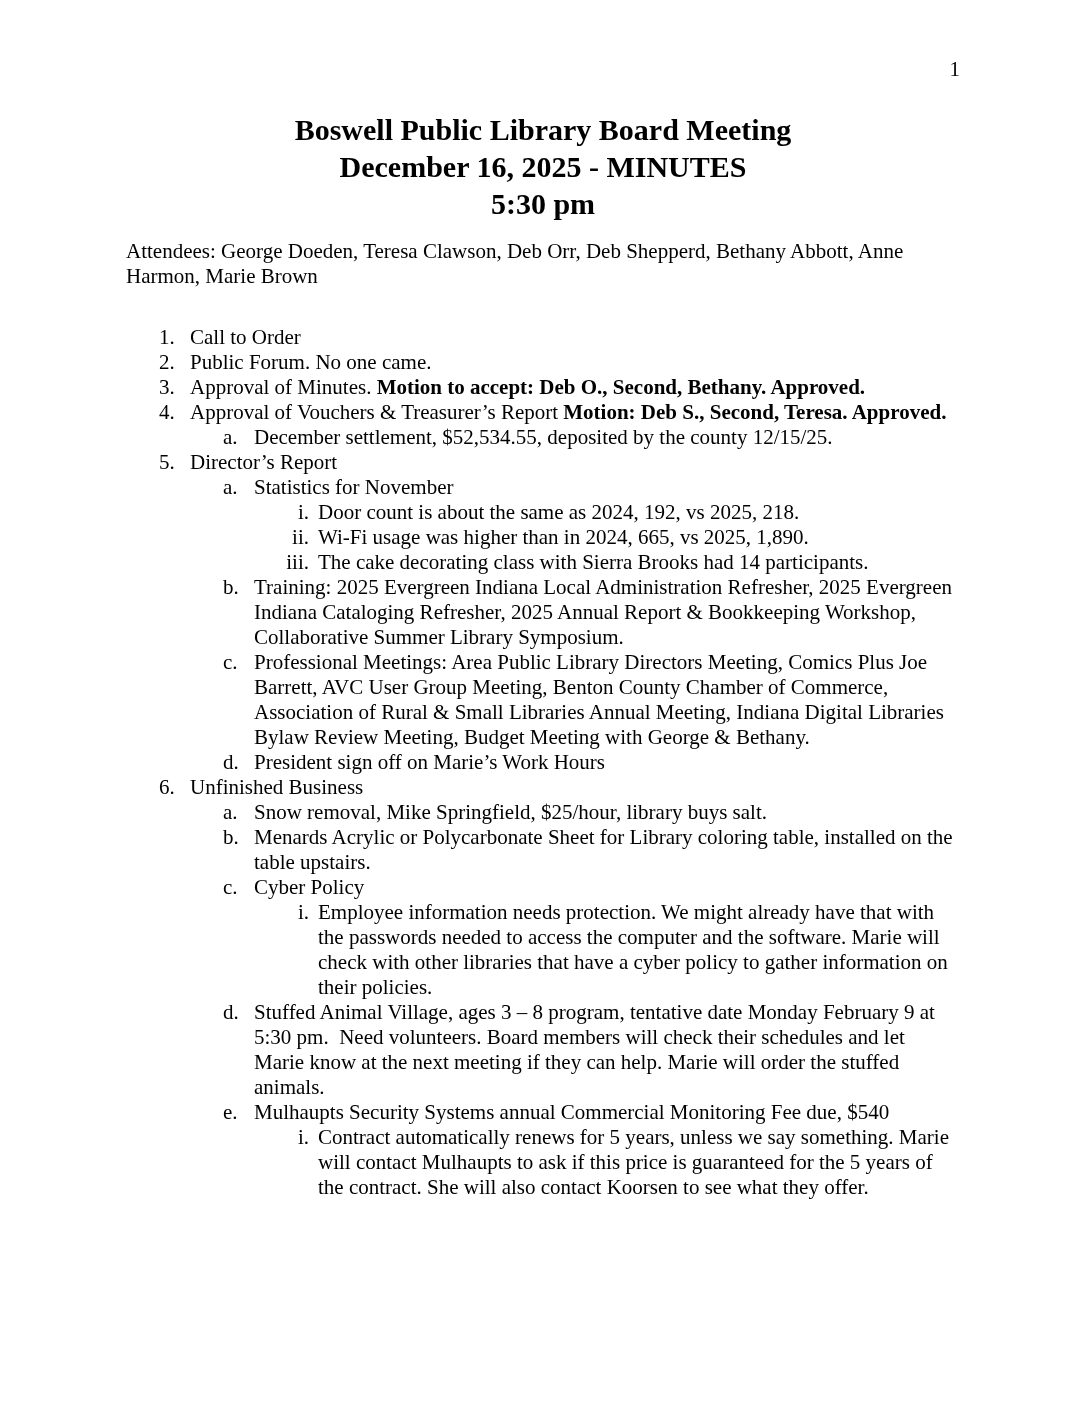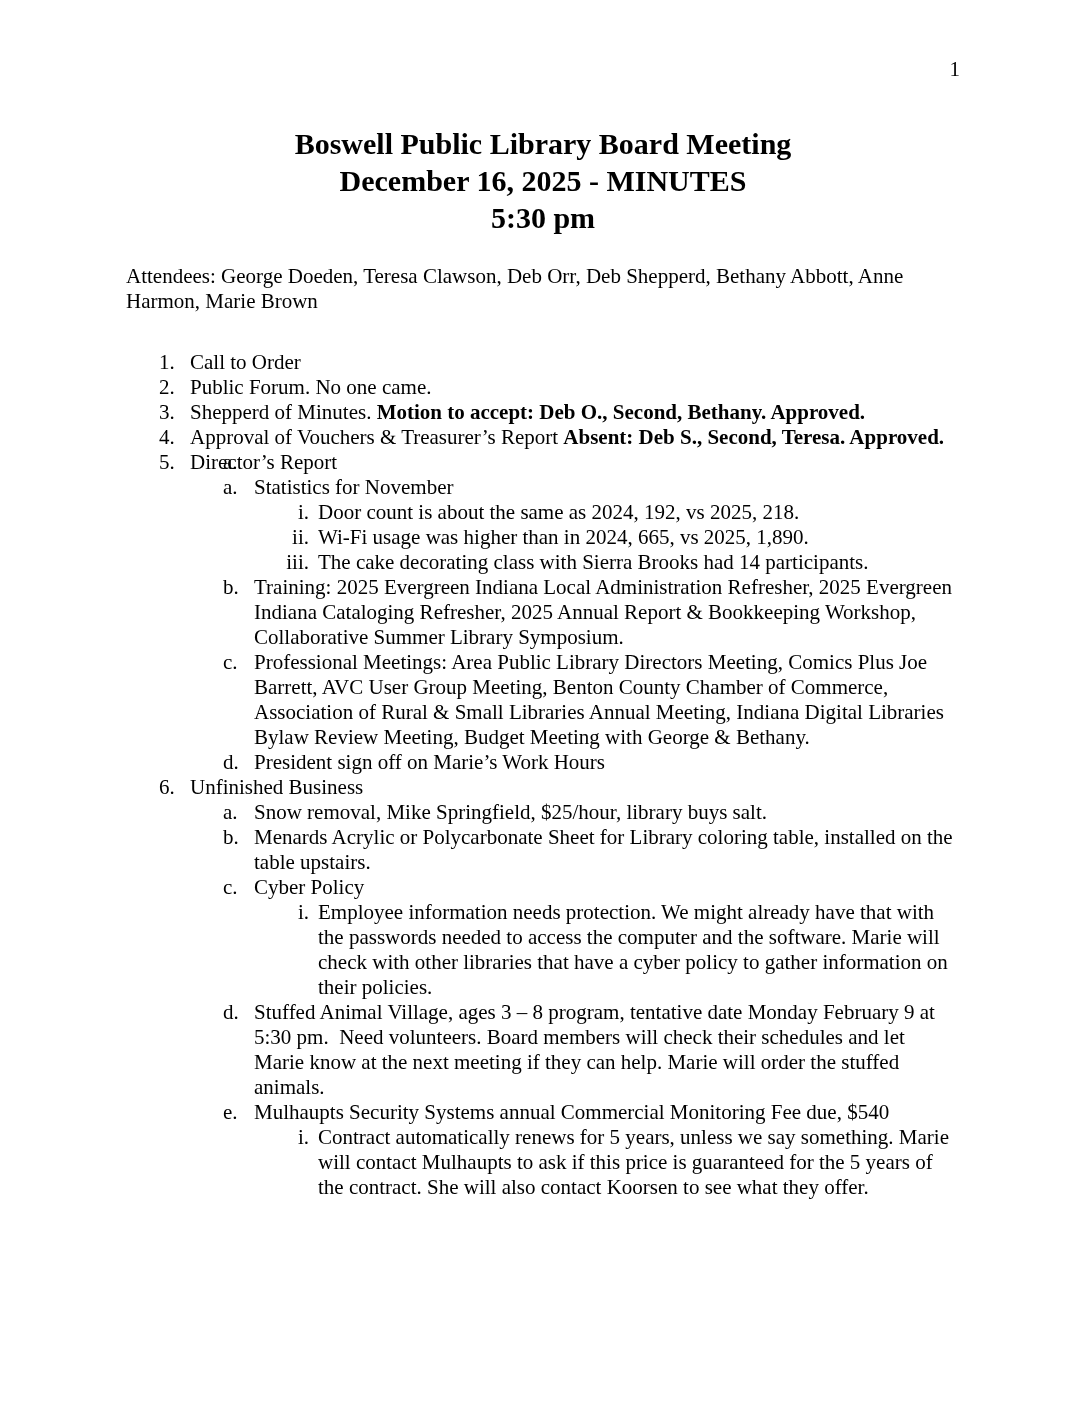--- a/index.html
+++ b/index.html
@@ -19,28 +19,28 @@
     line-height: 25px;
     box-sizing: border-box;
     padding: 57px 128px 0 126px;
     overflow: hidden;
   }
   .page-number {
     text-align: right;
     line-height: 25px;
   }
   .doc-title {
-    margin-top: 43px;
+    margin-top: 29px;
     text-align: center;
     font-weight: bold;
     font-size: 30px;
     line-height: 37px;
   }
   .attendance {
-    margin-top: 28px;
+    margin-top: 17px;
   }
   .attendance div {
     white-space: pre-wrap;
   }
   .minutes-list {
     margin-top: 36px;
   }
   .li {
     position: relative;
     white-space: pre-wrap;
@@ -72,23 +72,23 @@
     <div>5:30 pm</div>
   </div>
 
   <div class="attendance">
     <div>Attendees: George Doeden, Teresa Clawson, Deb Orr, Deb Shepperd, Bethany Abbott, Anne Harmon, Marie Brown</div>
   </div>
 
   <div class="minutes-list">
       <div class="li lvl1"><span class="marker">1.</span><span class="text"><span>Call to Order</span></span></div>
       <div class="li lvl1"><span class="marker">2.</span><span class="text"><span>Public Forum. No one came.</span></span></div>
-      <div class="li lvl1"><span class="marker">3.</span><span class="text"><span>Shepperd of Minutes. </span><b>Motion to accept: Deb O., Second, Bethany. Approved.</b></span></div>
-      <div class="li lvl1"><span class="marker">4.</span><span class="text"><span>Approval of Vouchers &amp; Treasurer’s Report </span><b>Absent: Deb S., Second, Teresa. Approved.</b></span></div>
-      <div class="li lvl2"><span class="marker">a.</span></div>
+      <div class="li lvl1"><span class="marker">3.</span><span class="text"><span>Approval of Minutes. </span><b>Motion to accept: Deb O., Second, Bethany. Approved.</b></span></div>
+      <div class="li lvl1"><span class="marker">4.</span><span class="text"><span>Approval of Vouchers &amp; Treasurer’s Report </span><b>Motion: Deb S., Second, Teresa. Approved.</b></span></div>
+      <div class="li lvl2"><span class="marker">a.</span><span class="text"><span>December settlement, $52,534.55, deposited by the county 12/15/25.</span></span></div>
       <div class="li lvl1"><span class="marker">5.</span><span class="text"><span>Director’s Report</span></span></div>
       <div class="li lvl2"><span class="marker">a.</span><span class="text"><span>Statistics for November</span></span></div>
       <div class="li lvl3"><span class="marker">i.</span><span class="text"><span>Door count is about the same as 2024, 192, vs 2025, 218.</span></span></div>
       <div class="li lvl3"><span class="marker">ii.</span><span class="text"><span>Wi-Fi usage was higher than in 2024, 665, vs 2025, 1,890.</span></span></div>
       <div class="li lvl3"><span class="marker">iii.</span><span class="text"><span>The cake decorating class with Sierra Brooks had 14 participants.</span></span></div>
       <div class="li lvl2"><span class="marker">b.</span><span class="text"><span>Training: 2025 Evergreen Indiana Local Administration Refresher, 2025 Evergreen Indiana Cataloging Refresher, 2025 Annual Report &amp; Bookkeeping Workshop, Collaborative Summer Library Symposium.</span></span></div>
       <div class="li lvl2"><span class="marker">c.</span><span class="text"><span>Professional Meetings: Area Public Library Directors Meeting, Comics Plus Joe Barrett, AVC User Group Meeting, Benton County Chamber of Commerce, Association of Rural &amp; Small Libraries Annual Meeting, Indiana Digital Libraries Bylaw Review Meeting, Budget Meeting with George &amp; Bethany.</span></span></div>
       <div class="li lvl2"><span class="marker">d.</span><span class="text"><span>President sign off on Marie’s Work Hours</span></span></div>
       <div class="li lvl1"><span class="marker">6.</span><span class="text"><span>Unfinished Business</span></span></div>
       <div class="li lvl2"><span class="marker">a.</span><span class="text"><span>Snow removal, Mike Springfield, $25/hour, library buys salt.</span></span></div>

